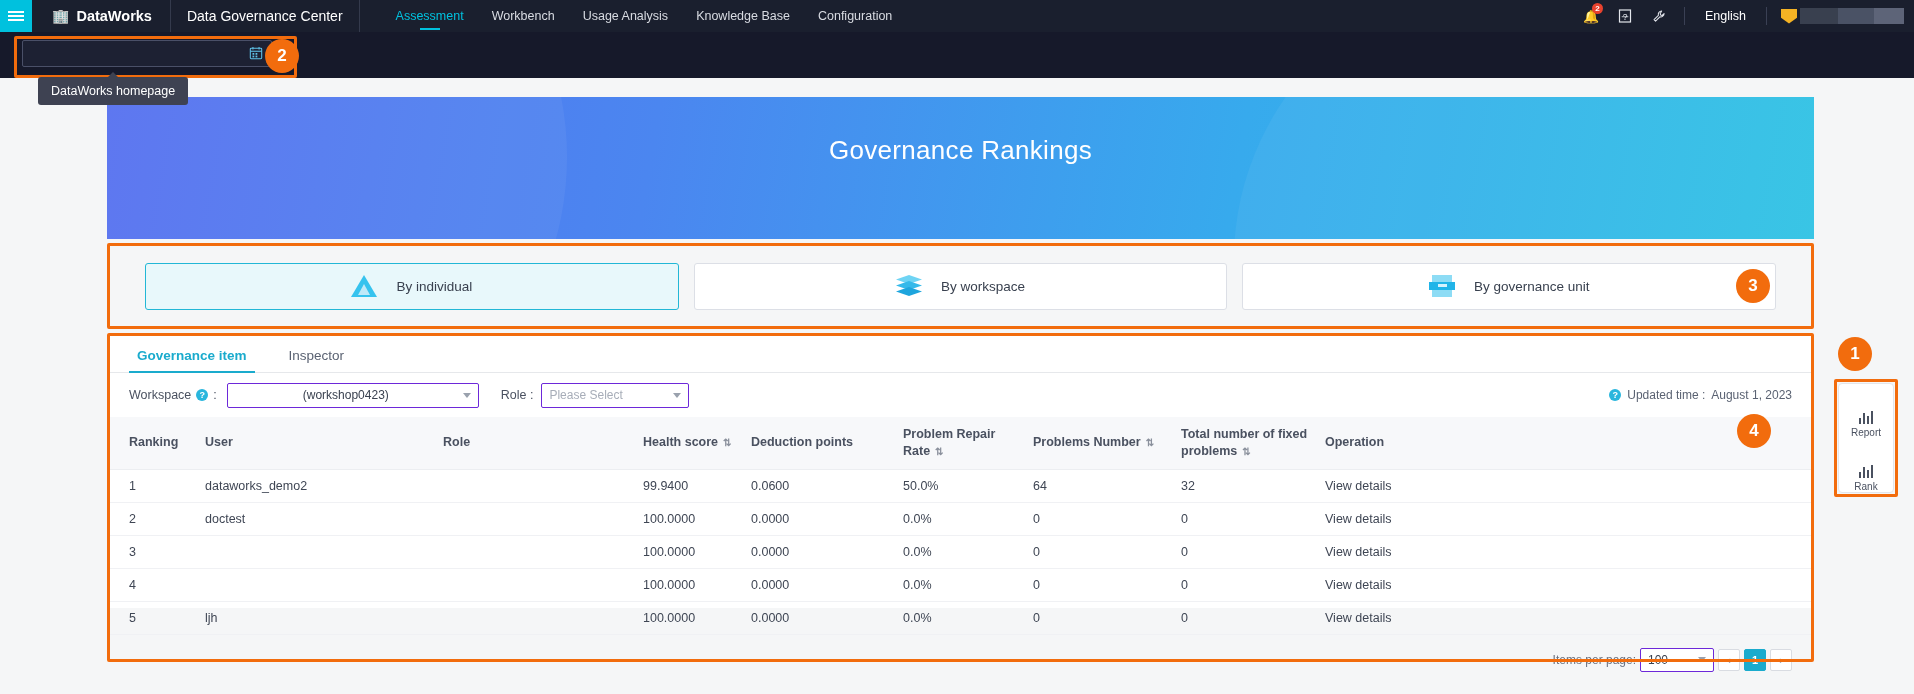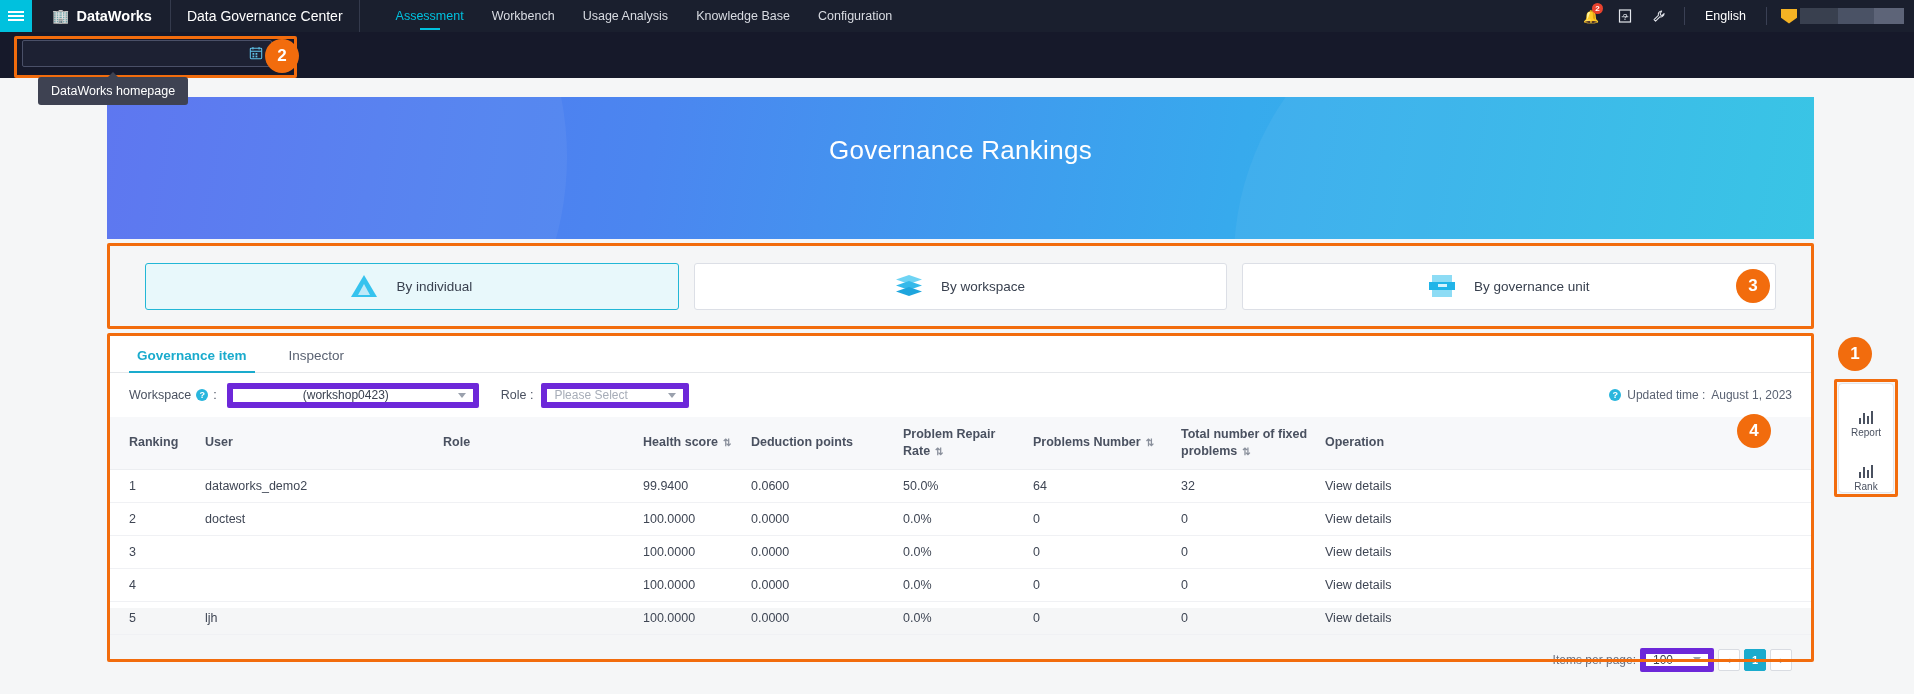--- a/index.html
+++ b/index.html
@@ -172,21 +172,21 @@
     display: flex; align-items: center; height: 44px; padding: 0 22px;
     font-size: 12.5px; color: #4a5160;
   }
   .filter-label { display: flex; align-items: center; gap: 5px; white-space: nowrap; }
   .info-dot {
     width: 12px; height: 12px; border-radius: 50%; background: #29b6dd; color: #fff;
     font-size: 9px; line-height: 12px; text-align: center; display: inline-block;
     font-weight: bold;
   }
   .sel {
-    height: 25px; border: 6px solid #6d28d9; border-radius: 2px; background: #fff;
+    height: 25px; border: 1px solid #6d28d9; border-radius: 2px; background: #fff;
     display: flex; align-items: center; padding: 0 7px; font-size: 12px;
     color: #39414f; position: relative; cursor: pointer;
   }
   .sel .val { flex: 1; text-align: center; }
   .sel .val.ph { color: #a7adb8; text-align: left; }
   .caret {
     width: 0; height: 0; border-left: 4px solid transparent; border-right: 4px solid transparent;
     border-top: 5px solid #9aa1ad; margin-left: 6px;
   }
   #workspace-select { width: 252px; margin-left: 10px; }

